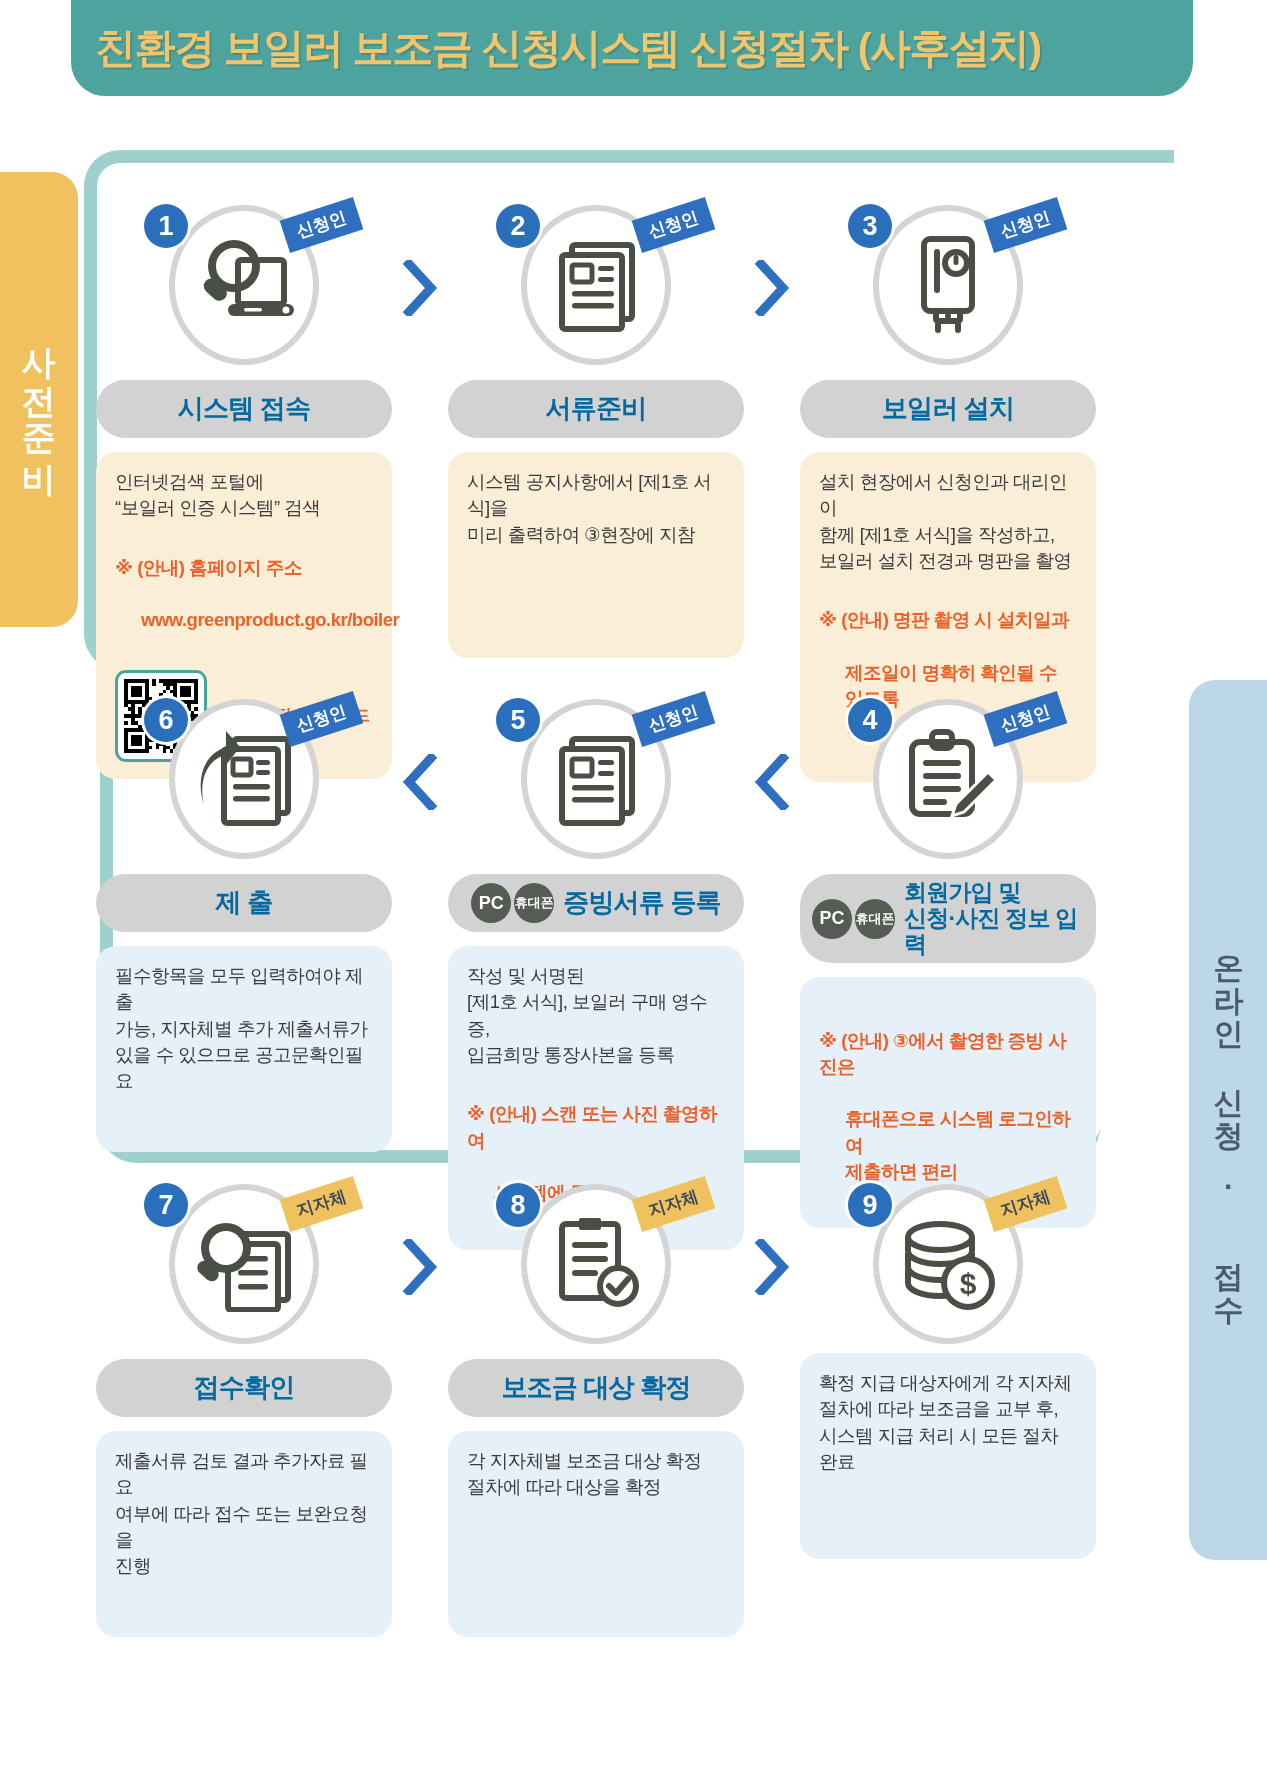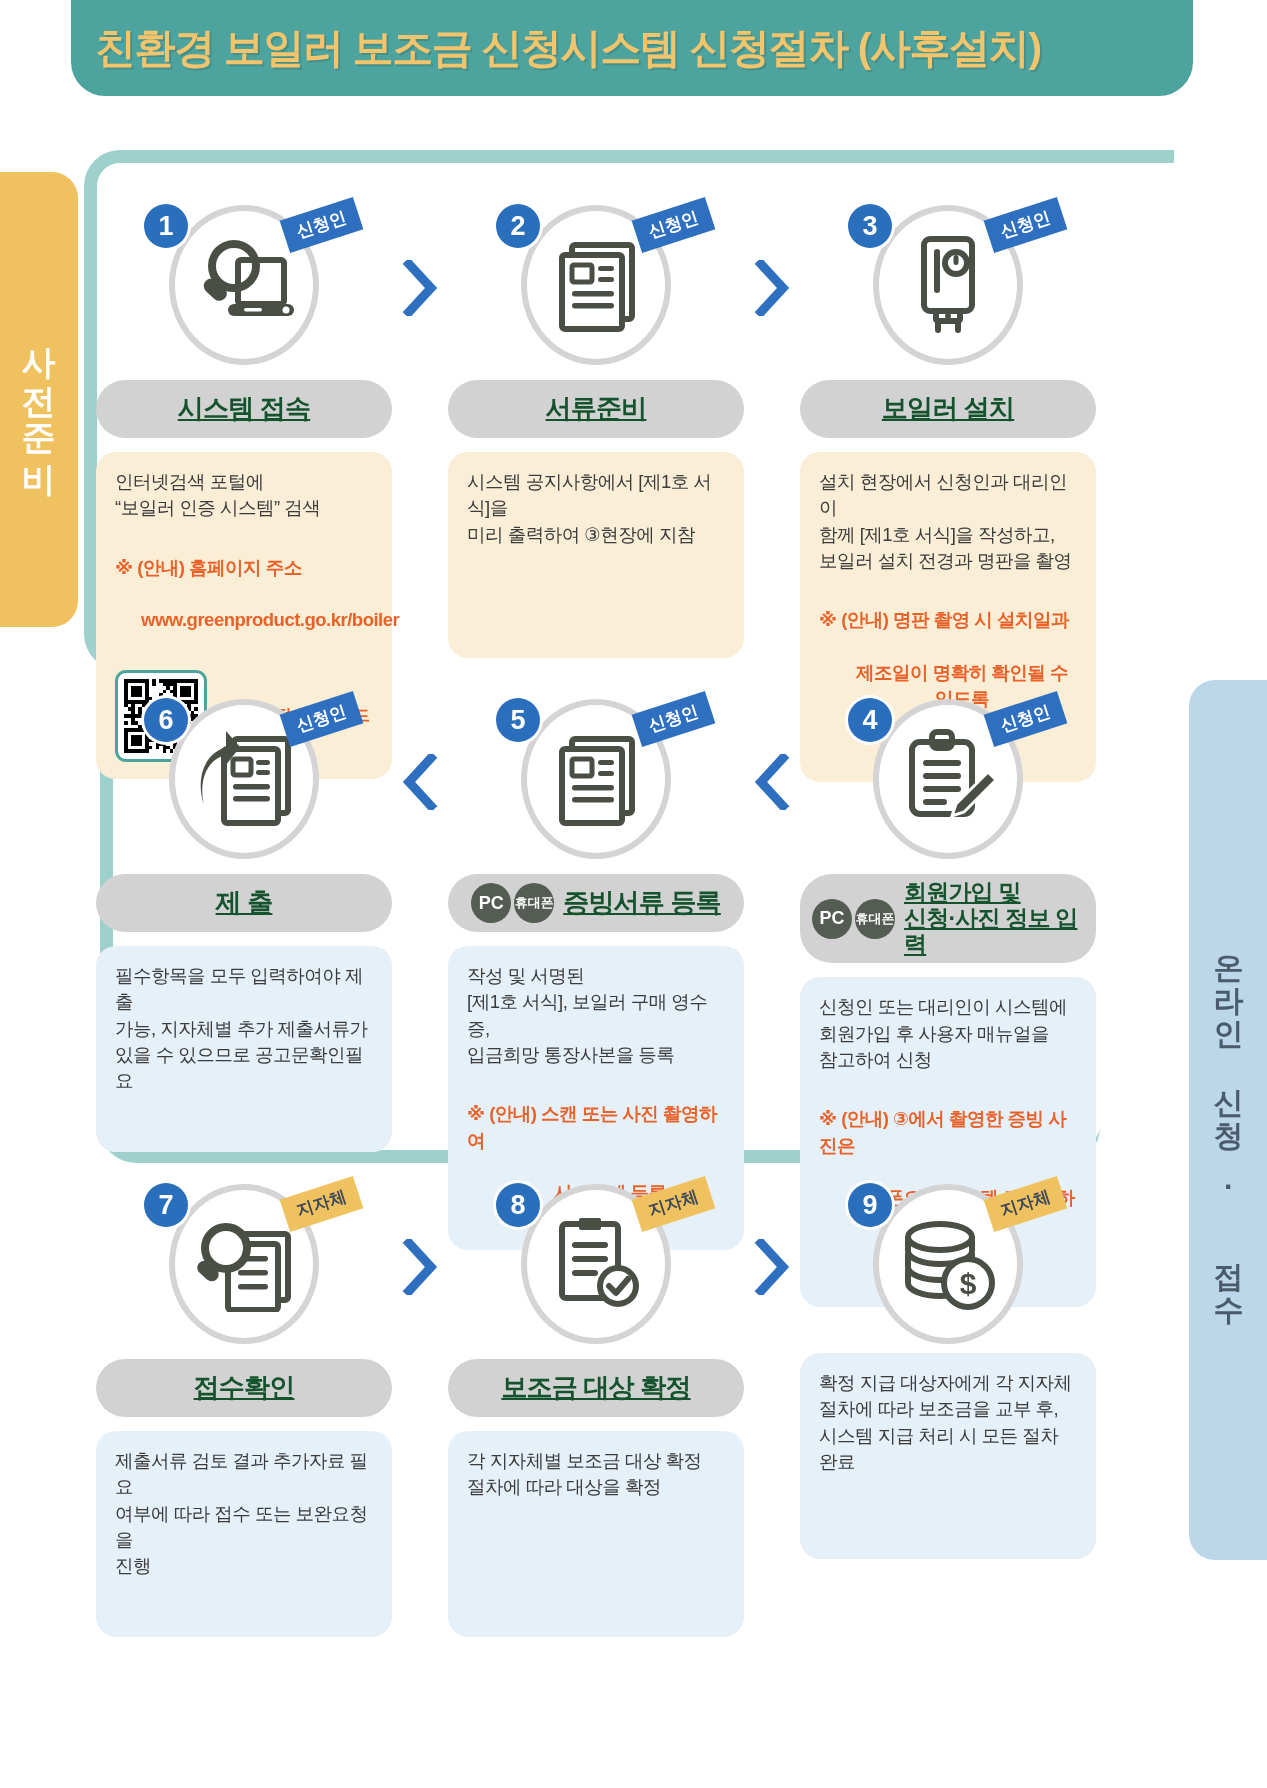--- a/index.html
+++ b/index.html
@@ -126,24 +126,23 @@
   .pill {
     background: #d2d2d2;
     border-radius: 32px;
     min-height: 58px;
     margin: 6px 0 14px 0;
     display: flex; align-items: center; justify-content: center;
     gap: 9px;
     padding: 6px 12px;
   }
   .pill-label {
-    color: #14532d; font-size: 26px; font-weight: 900;
+    color: #0369a1; font-size: 26px; font-weight: 900;
     letter-spacing: -0.8px; text-align: center; line-height: 1.12;
     white-space: pre-line;
-    text-decoration: underline;
   }
   .pill.two-line { min-height: 64px; }
   .pill.two-line .pill-label { font-size: 23px; text-align: left; }
   .dev-badges { display: flex; gap: 3px; flex: 0 0 auto; }
   .dev-badge {
     width: 40px; height: 40px; border-radius: 50%;
     background: #555c54; color: #ffffff;
     display: flex; align-items: center; justify-content: center;
     font-weight: 800;
   }
@@ -158,21 +157,21 @@
     line-height: 1.42;
     color: #3b3b3b;
     letter-spacing: -0.5px;
   }
   .body-beige { background: #fbeed7; min-height: 206px; }
   .body-blue  { background: #e6f0f9; min-height: 206px; }
   .note {
     color: #e8622a; font-weight: 700; margin-top: 7px;
     white-space: pre-line;
   }
-  .note .hang { display: block; padding-left: 26px; text-indent: 0; text-align: center; }
+  .note .hang { display: block; padding-left: 26px; text-indent: 0; }
   .note .first { display: block; }
   .plain { white-space: pre-line; }
 
   
   .qr-row { display: flex; align-items: center; gap: 14px; margin-top: 10px; }
   .qr-frame {
     width: 92px; height: 92px; border: 3px solid #4da39e; border-radius: 11px;
     background: #ffffff; padding: 6px;
   }
   .qr-caption { color: #e8622a; font-size: 17px; font-weight: 600; }
@@ -558,23 +557,20 @@
     <div class="pill two-line">
 
     <span class="dev-badges">
       <span class="dev-badge pc">PC</span>
       <span class="dev-badge mobile">휴대폰</span>
     </span>
       <span class="pill-label">회원가입 및
 신청·사진 정보 입력</span>
     </div>
     <div class="body-box body-blue">
-      <div class="plain">신청인 또는 대리인이 시스템에
-회원가입 후 사용자 매뉴얼을
-참고하여 신청</div>
 
     <div class="note">
       <span class="first">※ (안내) ③에서 촬영한 증빙 사진은</span>
       <span class="hang">휴대폰으로 시스템 로그인하여
 제출하면 편리</span>
     </div>
 
     </div>
       </div>
     </div>

